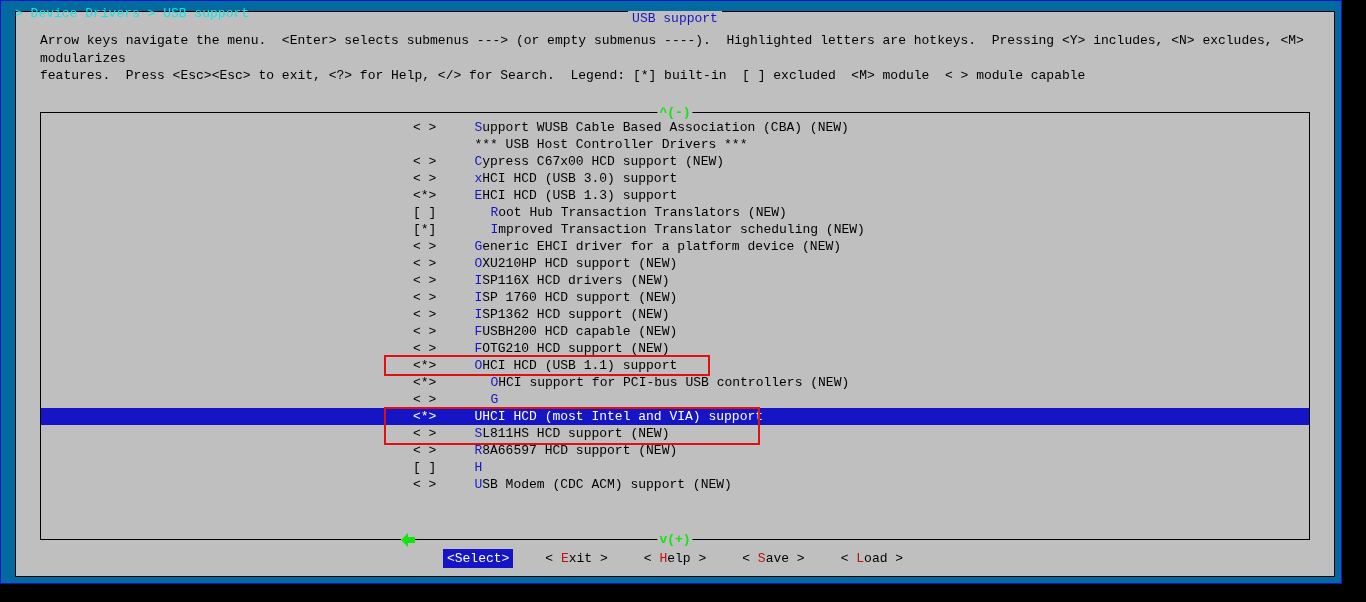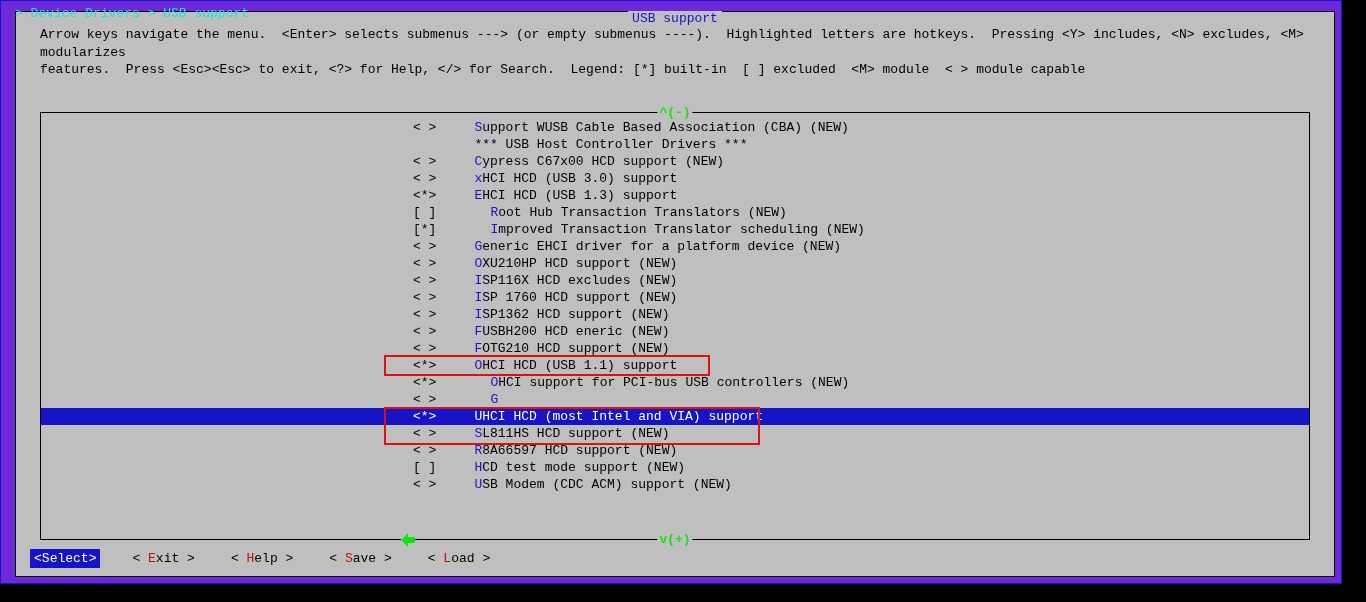--- a/index.html
+++ b/index.html
@@ -5,21 +5,21 @@
     * { margin: 0; padding: 0; box-sizing: border-box; }
     body {
       font-family: 'Courier New', monospace;
       font-size: 13px;
       background: #000;
       width: 1366px;
       height: 602px;
       overflow: hidden;
     }
     .outer-frame {
-      background: #6d28d9;
+      background: #0369a1;
       width: 1342px;
       height: 584px;
       position: relative;
       border: 1px solid #1515c5;
     }
     .breadcrumb-bar {
       position: absolute;
       top: 5px;
       left: 14px;
       color: #10e5e5;
@@ -43,20 +43,21 @@
       color: #1515c5;
       background: #bfbfbf;
       padding: 0 4px;
       z-index: 3;
     }
     .help-text {
       padding: 14px 24px 8px 24px;
       color: #000;
       line-height: 1.35;
       white-space: pre-wrap;
+      margin-top: 6px;
     }
     .list-frame {
       position: absolute;
       top: 100px;
       left: 24px;
       right: 24px;
       bottom: 36px;
       border: 1px solid #000;
     }
     .scroll-hint-top {
@@ -114,21 +115,21 @@
       position: absolute;
       border: 2px solid #e01010;
       pointer-events: none;
       z-index: 5;
     }
     .button-bar {
       position: absolute;
       bottom: 8px;
       left: 0;
       right: 0;
-      text-align: left;
+      text-align: center;
     }
     .btn {
       display: inline-block;
       padding: 2px 4px;
       margin: 0 14px;
       color: #000;
     }
     .btn .hk { color: #c01010; }
     .btn.selected {
       background: #1515c5;
@@ -153,32 +154,32 @@
       <div class="item-list" id="item-list">
           <div class="item"><span class="bracket">&lt; &gt;</span><span>   </span><span class="hotkey">S</span><span class="item-text">upport WUSB Cable Based Association (CBA) (NEW)</span></div>
           <div class="item"><span class="bracket">   </span><span>   </span><span class="item-text">*** USB Host Controller Drivers ***</span></div>
           <div class="item"><span class="bracket">&lt; &gt;</span><span>   </span><span class="hotkey">C</span><span class="item-text">ypress C67x00 HCD support (NEW)</span></div>
           <div class="item"><span class="bracket">&lt; &gt;</span><span>   </span><span class="hotkey">x</span><span class="item-text">HCI HCD (USB 3.0) support</span></div>
           <div class="item"><span class="bracket">&lt;*&gt;</span><span>   </span><span class="hotkey">E</span><span class="item-text">HCI HCD (USB 1.3) support</span></div>
           <div class="item"><span class="bracket">[ ]</span><span>   </span><span class="indent"></span><span class="hotkey">R</span><span class="item-text">oot Hub Transaction Translators (NEW)</span></div>
           <div class="item"><span class="bracket">[*]</span><span>   </span><span class="indent"></span><span class="hotkey">I</span><span class="item-text">mproved Transaction Translator scheduling (NEW)</span></div>
           <div class="item"><span class="bracket">&lt; &gt;</span><span>   </span><span class="hotkey">G</span><span class="item-text">eneric EHCI driver for a platform device (NEW)</span></div>
           <div class="item"><span class="bracket">&lt; &gt;</span><span>   </span><span class="hotkey">O</span><span class="item-text">XU210HP HCD support (NEW)</span></div>
-          <div class="item"><span class="bracket">&lt; &gt;</span><span>   </span><span class="hotkey">I</span><span class="item-text">SP116X HCD excludes (NEW)</span></div>
+          <div class="item"><span class="bracket">&lt; &gt;</span><span>   </span><span class="hotkey">I</span><span class="item-text">SP116X HCD drivers (NEW)</span></div>
           <div class="item"><span class="bracket">&lt; &gt;</span><span>   </span><span class="hotkey">I</span><span class="item-text">SP 1760 HCD support (NEW)</span></div>
           <div class="item"><span class="bracket">&lt; &gt;</span><span>   </span><span class="hotkey">I</span><span class="item-text">SP1362 HCD support (NEW)</span></div>
-          <div class="item"><span class="bracket">&lt; &gt;</span><span>   </span><span class="hotkey">F</span><span class="item-text">USBH200 HCD eneric (NEW)</span></div>
+          <div class="item"><span class="bracket">&lt; &gt;</span><span>   </span><span class="hotkey">F</span><span class="item-text">USBH200 HCD capable (NEW)</span></div>
           <div class="item"><span class="bracket">&lt; &gt;</span><span>   </span><span class="hotkey">F</span><span class="item-text">OTG210 HCD support (NEW)</span></div>
           <div class="item"><span class="bracket">&lt;*&gt;</span><span>   </span><span class="hotkey">O</span><span class="item-text">HCI HCD (USB 1.1) support</span></div>
           <div class="item"><span class="bracket">&lt;*&gt;</span><span>   </span><span class="indent"></span><span class="hotkey">O</span><span class="item-text">HCI support for PCI-bus USB controllers (NEW)</span></div>
           <div class="item"><span class="bracket">&lt; &gt;</span><span>   </span><span class="indent"></span><span class="hotkey">G</span></div>
           <div class="item selected"><span class="bracket">&lt;*&gt;</span><span>   </span><span class="hotkey">U</span><span class="item-text">HCI HCD (most Intel and VIA) support</span></div>
           <div class="item"><span class="bracket">&lt; &gt;</span><span>   </span><span class="hotkey">S</span><span class="item-text">L811HS HCD support (NEW)</span></div>
           <div class="item"><span class="bracket">&lt; &gt;</span><span>   </span><span class="hotkey">R</span><span class="item-text">8A66597 HCD support (NEW)</span></div>
-          <div class="item"><span class="bracket">[ ]</span><span>   </span><span class="hotkey">H</span><span class="item-text">CD test mode support (NEW)</span></div>
+          <div class="item"><span class="bracket">[ ]</span><span>   </span><span class="hotkey">H</span></div>
           <div class="item"><span class="bracket">&lt; &gt;</span><span>   </span><span class="hotkey">U</span><span class="item-text">SB Modem (CDC ACM) support (NEW)</span></div>
         </div>
       <div class="scroll-hint-bot">v(+)</div>
       <div class="scroll-arrow">
         <svg width="14" height="14">
             <polygon points="0,7 7,0 7,4 14,4 14,10 7,10 7,14" fill="#10e510"></polygon>
           </svg>
       </div>
     </div>
 

